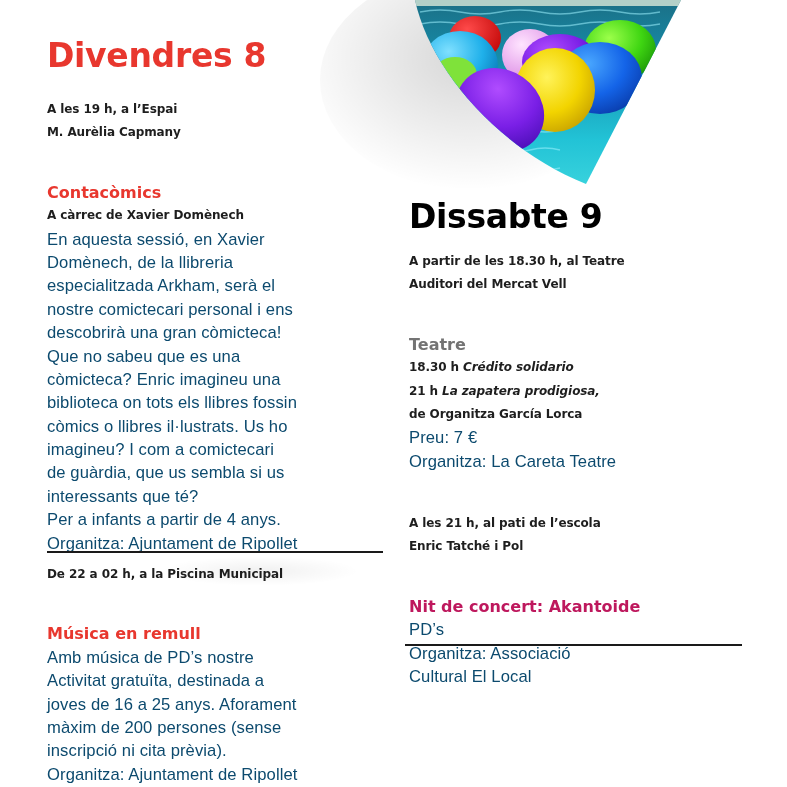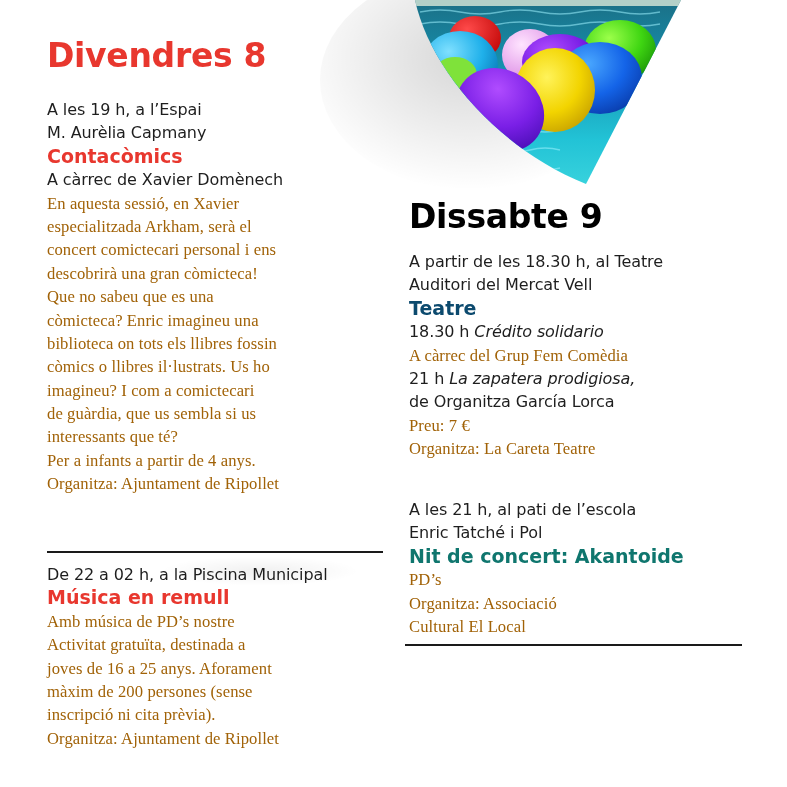--- a/index.html
+++ b/index.html
@@ -24,32 +24,33 @@
       white-space: nowrap;
     }
     .col {
       position: absolute;
       font-size: 17.2px;
       line-height: 23.4px;
       white-space: nowrap;
     }
     .line { display: block; height: 23.4px; }
     .dark {
-      color: #1e1e1e; font-weight: normal;
-      font-family: "DejaVu Sans", "Liberation Sans", sans-serif;
-      font-size: 16px; letter-spacing: -0.1px;
+      color: #1e1e1e; font-weight: bold;
+      font-family: "DejaVu Sans", "Liberation Sans", sans-serif;
+      font-size: 12px; letter-spacing: -0.1px;
     }
     .red {
       font-weight: bold;
       font-family: "DejaVu Sans", "Liberation Sans", sans-serif;
-      font-size: 19px;
+      font-size: 16px;
+      margin-top: 36px;
     }
     .gray {
-      color: #a16207; font-weight: normal;
-      font-family: Liberation Serif, serif;
+      color: #0c4a6e; font-weight: normal;
+      font-family: Liberation Sans, sans-serif;
       font-size: 16.6px; letter-spacing: 0.1px;
     }
     .it { font-style: italic; }
     .sep {
       position: absolute; height: 1.6px; background: #1a1a1a;
     }
     .soft-shadow {
       position: absolute; left: 160px; top: 556px; width: 200px; height: 30px;
       background: radial-gradient(ellipse at center, rgba(0,0,0,0.06), rgba(0,0,0,0) 70%);
       pointer-events: none;
@@ -139,22 +140,23 @@
   </svg>
 
   <div class="day-title" style="left:47px; top:39px; color:#E8372E;">Divendres 8</div>
 
   <div class="col" style="left:47px; top:98px;">
     <span class="line dark">A les 19 h, a l’Espai</span>
     <span class="line dark">M. Aurèlia Capmany</span>
     <span class="line red" style="color:#E8372E;">Contacòmics</span>
     <span class="line dark">A càrrec de Xavier Domènech</span>
     <span class="line gray">En aquesta sessió, en Xavier</span>
+    <span class="line gray">Domènech, de la llibreria</span>
     <span class="line gray">especialitzada Arkham, serà el</span>
-    <span class="line gray">concert comictecari personal i ens</span>
+    <span class="line gray">nostre comictecari personal i ens</span>
     <span class="line gray">descobrirà una gran còmicteca!</span>
     <span class="line gray">Que no sabeu que es una</span>
     <span class="line gray">còmicteca? Enric imagineu una</span>
     <span class="line gray">biblioteca on tots els llibres fossin</span>
     <span class="line gray">còmics o llibres il·lustrats. Us ho</span>
     <span class="line gray">imagineu? I com a comictecari</span>
     <span class="line gray">de guàrdia, que us sembla si us</span>
     <span class="line gray">interessants que té?</span>
     <span class="line gray">Per a infants a partir de 4 anys.</span>
     <span class="line gray">Organitza: Ajuntament de Ripollet</span>
@@ -172,39 +174,38 @@
     <span class="line gray">màxim de 200 persones (sense</span>
     <span class="line gray">inscripció ni cita prèvia).</span>
     <span class="line gray">Organitza: Ajuntament de Ripollet</span>
   </div>
 
   <div class="day-title" style="left:409px; top:200px; color:#000000;">Dissabte 9</div>
 
   <div class="col" style="left:409px; top:250px;">
     <span class="line dark">A partir de les 18.30 h, al Teatre</span>
     <span class="line dark">Auditori del Mercat Vell</span>
-    <span class="line red" style="color:#0c4a6e;">Teatre</span>
+    <span class="line red" style="color:#737373;">Teatre</span>
     <span class="line dark">
       <span>18.30 h</span>
       <span class="it">Crédito solidario</span>
     </span>
-    <span class="line gray">A càrrec del Grup Fem Comèdia</span>
     <span class="line dark">
       <span>21 h</span>
       <span class="it">La zapatera prodigiosa,</span>
     </span>
     <span class="line dark">de Organitza García Lorca</span>
     <span class="line gray">Preu: 7 €</span>
     <span class="line gray">Organitza: La Careta Teatre</span>
   </div>
 
-  <div class="col" style="left:409px; top:498px;">
+  <div class="col" style="left:409px; top:512px;">
     <span class="line dark">A les 21 h, al pati de l’escola</span>
     <span class="line dark">Enric Tatché i Pol</span>
-    <span class="line red" style="color:#0f766e;">Nit de concert: Akantoide</span>
+    <span class="line red" style="color:#be185d;">Nit de concert: Akantoide</span>
     <span class="line gray">PD’s</span>
     <span class="line gray">Organitza: Associació</span>
     <span class="line gray">Cultural El Local</span>
   </div>
 
   <div class="sep" style="left:405px; top:644px; width:337px;"></div>
 
 </div>
 
 </body></html>

